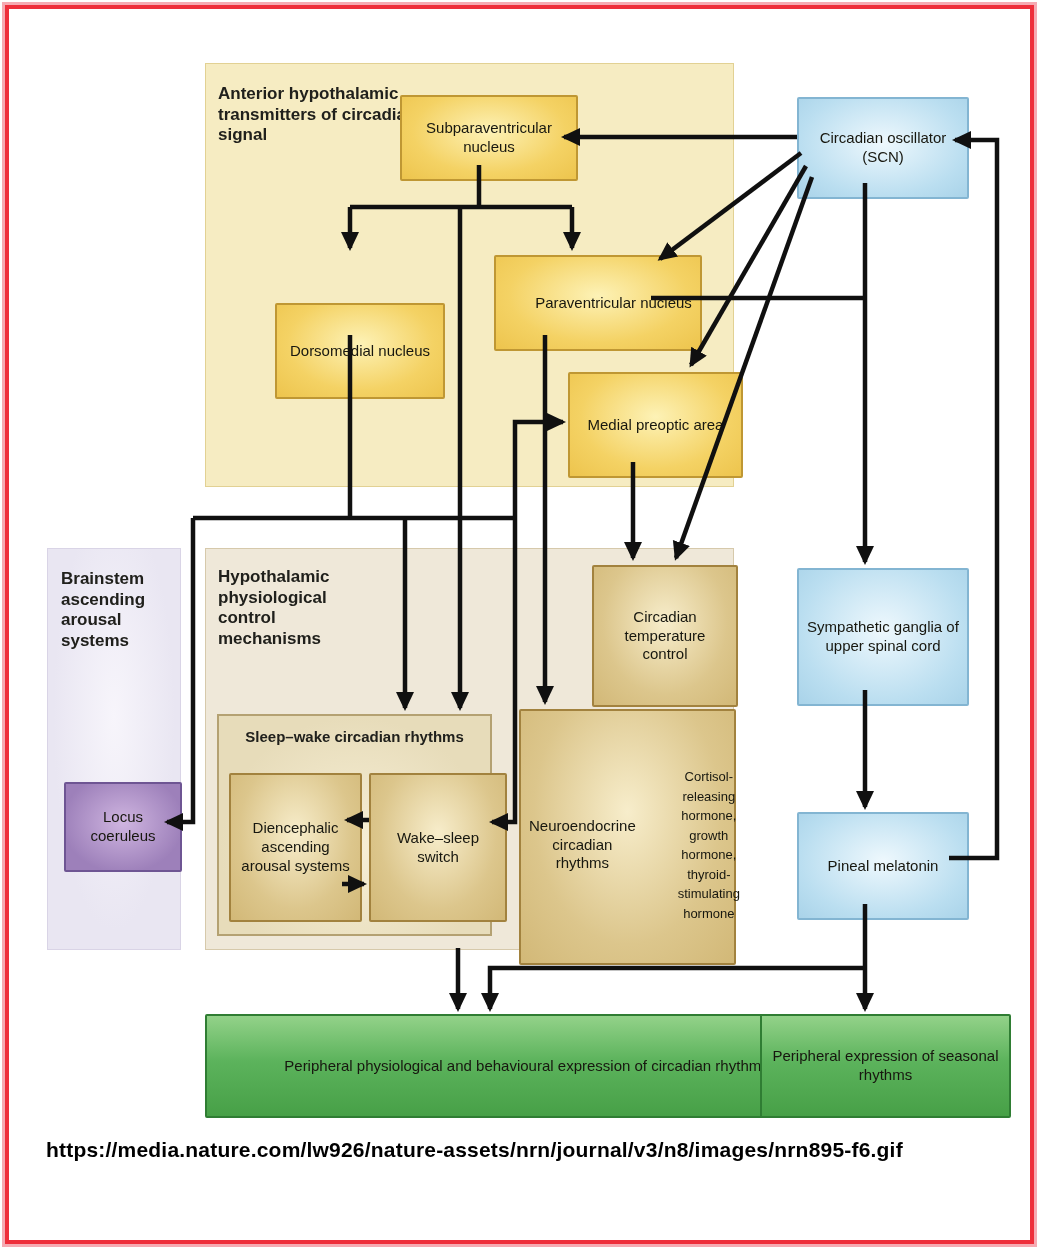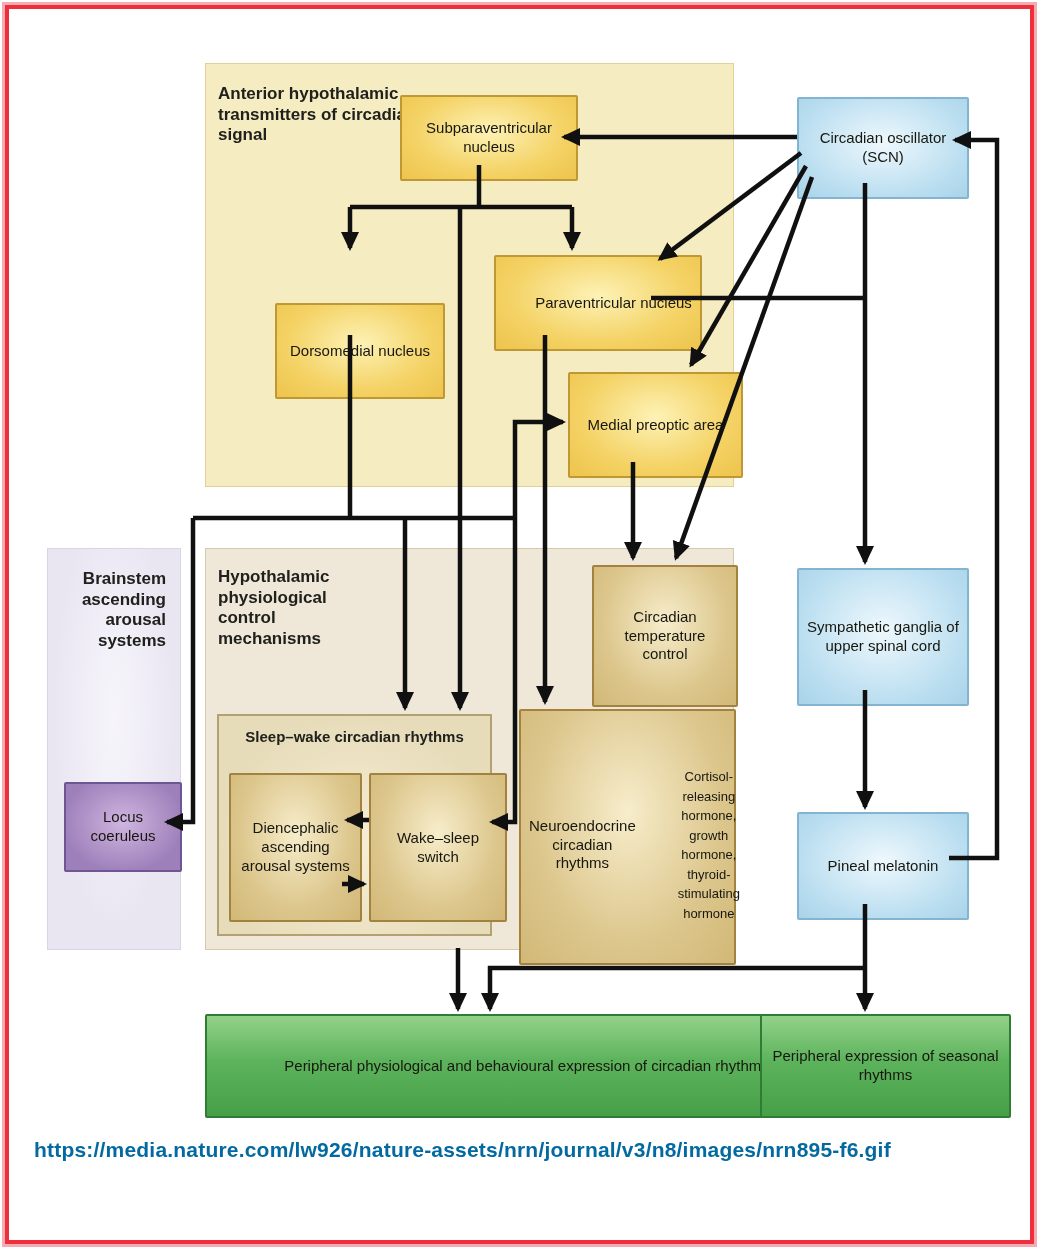--- a/index.html
+++ b/index.html
@@ -5,38 +5,38 @@
   html,body{margin:0;padding:0;background:#ffffff;}
   body{font-family:"Liberation Sans","DejaVu Sans",sans-serif;color:#141414;}
   .canvas{position:relative;width:1039px;height:1249px;background:#ffffff;overflow:hidden;}
   .frame{position:absolute;left:5px;top:5px;right:5px;bottom:5px;border:4px solid #ee2e3a;
          box-shadow:0 0 0 3px #f6aab2;pointer-events:none;z-index:20;}
   .group{position:absolute;z-index:1;}
   .group-title{position:absolute;font-weight:700;font-size:17px;line-height:1.22;color:#20201c;}
   .g-anterior{left:205px;top:63px;width:527px;height:422px;background:#f6ecc2;border:1px solid #e2d193;}
   .g-anterior .group-title{left:12px;top:20px;width:200px;}
   .g-brainstem{left:47px;top:548px;width:132px;height:400px;
-               background:radial-gradient(ellipse at 50% 42%,#f7f5fb 0%,#e9e6f2 65%);border:1px solid #d9d4e6;text-align:right;}
+               background:radial-gradient(ellipse at 50% 42%,#f7f5fb 0%,#e9e6f2 65%);border:1px solid #d9d4e6;}
   .g-brainstem .group-title{left:13px;top:20px;width:105px;}
   .g-hypothalamic{left:205px;top:548px;width:527px;height:400px;background:#efe8d9;border:1px solid #d6c9ab;}
   .g-hypothalamic .group-title{left:12px;top:18px;width:165px;}
   .g-sleepwake{left:217px;top:714px;width:271px;height:218px;
                background:radial-gradient(ellipse at 50% 60%,#f7efd6 0%,#e7dcba 70%);border:2px solid #b4a172;z-index:2;}
   .g-sleepwake .group-title{left:0;top:12px;width:100%;text-align:center;font-size:15px;}
   .node{position:absolute;z-index:3;display:flex;align-items:center;justify-content:center;text-align:center;
         font-size:15px;line-height:1.25;padding:6px 8px;color:#17170f;border-radius:2px;}
   .gold{background:radial-gradient(ellipse at 50% 42%,#fdf2b6 0%,#f4d264 62%,#edc44d 100%);border:2px solid #bf9733;}
   .blue{background:radial-gradient(ellipse at 50% 45%,#eef8fd 0%,#badef0 70%,#a9d3e9 100%);border:2px solid #83b5d2;}
   .tan{background:radial-gradient(ellipse at 50% 40%,#f7edcb 0%,#dcc68c 62%,#d2b877 100%);border:2px solid #a2823e;}
   .purple{background:radial-gradient(ellipse at 50% 45%,#cfb5e0 0%,#9d80ba 75%);border:2px solid #6e5593;}
   .green{background:linear-gradient(180deg,#93d289 0%,#5cb35c 45%,#47a047 100%);border:2px solid #2f7d33;}
   .neuro{flex-direction:row;justify-content:flex-start;padding-top:22px;gap:42px;}
   .neuro .detail{font-size:13px;line-height:1.5;}
-  .source-url{position:absolute;left:34px;top:1138px;width:965px;font-size:21px;font-weight:700;
-              letter-spacing:0.2px;color:#0369a1;z-index:4;}
+  .source-url{position:absolute;left:46px;top:1138px;width:965px;font-size:21px;font-weight:700;
+              letter-spacing:0.2px;color:#000000;z-index:4;}
   svg.arrows{position:absolute;left:0;top:0;z-index:10;pointer-events:none;}
   svg.arrows line, svg.arrows polyline{stroke:#101010;stroke-width:4.5;fill:none;}
 </style>
 </head>
 <body>
 
 <div class="canvas">
 
   <div class="frame"></div>
 

